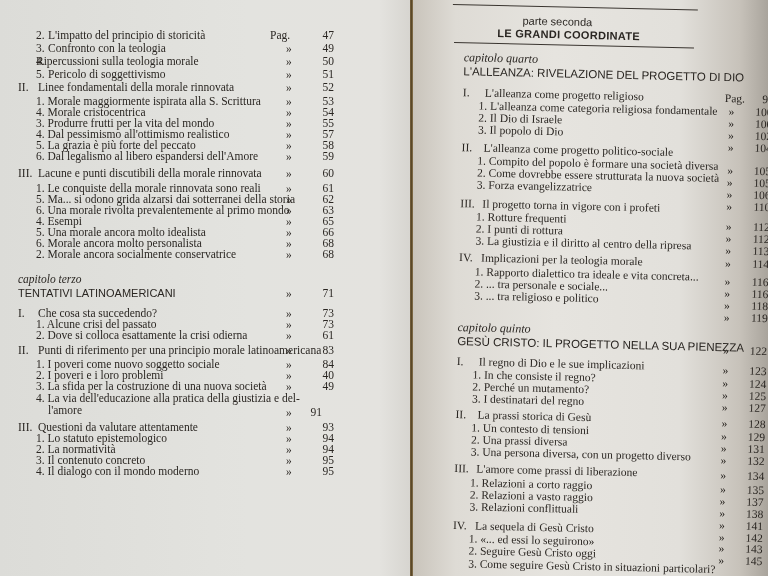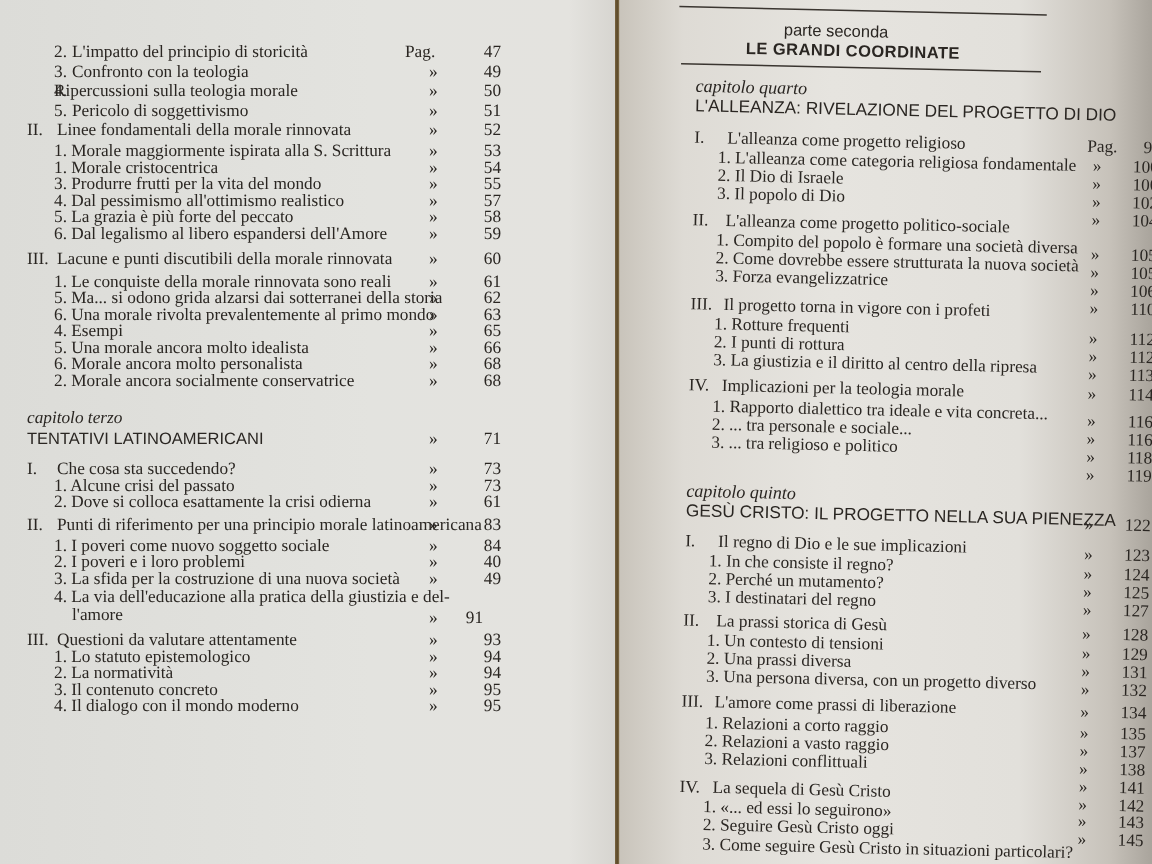--- a/index.html
+++ b/index.html
@@ -69,21 +69,21 @@
     <span class="txt" style="left:20px">Linee fondamentali della morale rinnovata</span>
     <span class="q" style="left:268px">»</span>
     <span class="pg" style="left:290px">52</span>
   </div>
   <div class="row" style="top:95px;left:36px;width:300px;">
       <span class="txt">1. Morale maggiormente ispirata alla S. Scrittura</span>
       <span class="q" style="left:250px">»</span>
       <span class="pg" style="left:272px">53</span>
     </div>
   <div class="row" style="top:106px;left:36px;width:300px;">
-      <span class="txt">1. Morale cristocentrica</span>
+      <span class="txt">4. Morale cristocentrica</span>
       <span class="q" style="left:250px">»</span>
       <span class="pg" style="left:272px">54</span>
     </div>
   <div class="row" style="top:117px;left:36px;width:300px;">
       <span class="txt">3. Produrre frutti per la vita del mondo</span>
       <span class="q" style="left:250px">»</span>
       <span class="pg" style="left:272px">55</span>
     </div>
   <div class="row" style="top:128px;left:36px;width:300px;">
       <span class="txt">4. Dal pessimismo all'ottimismo realistico</span>

